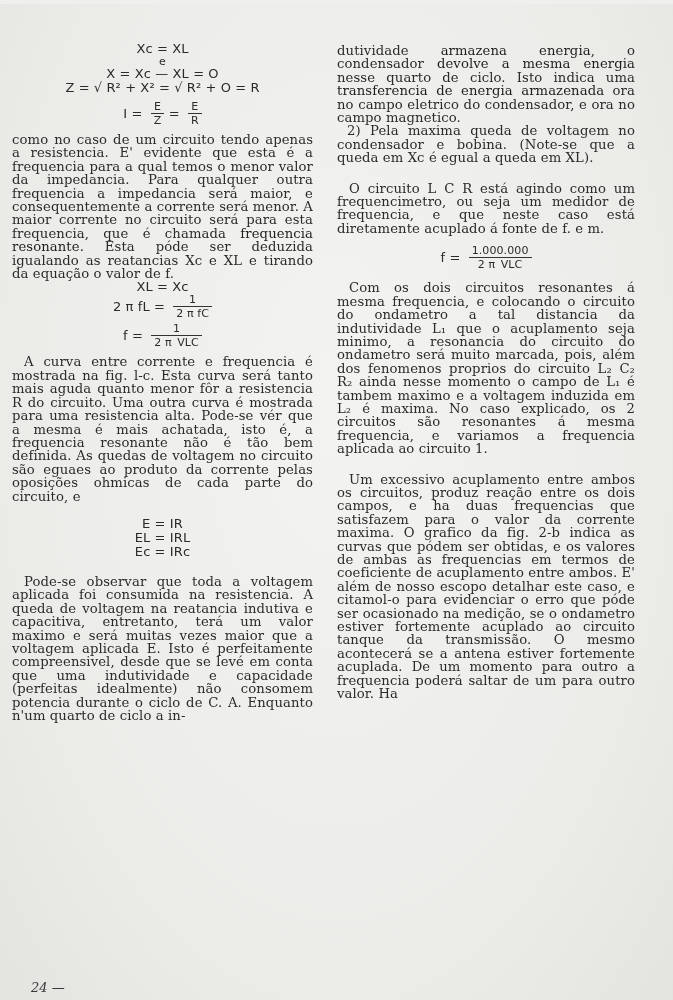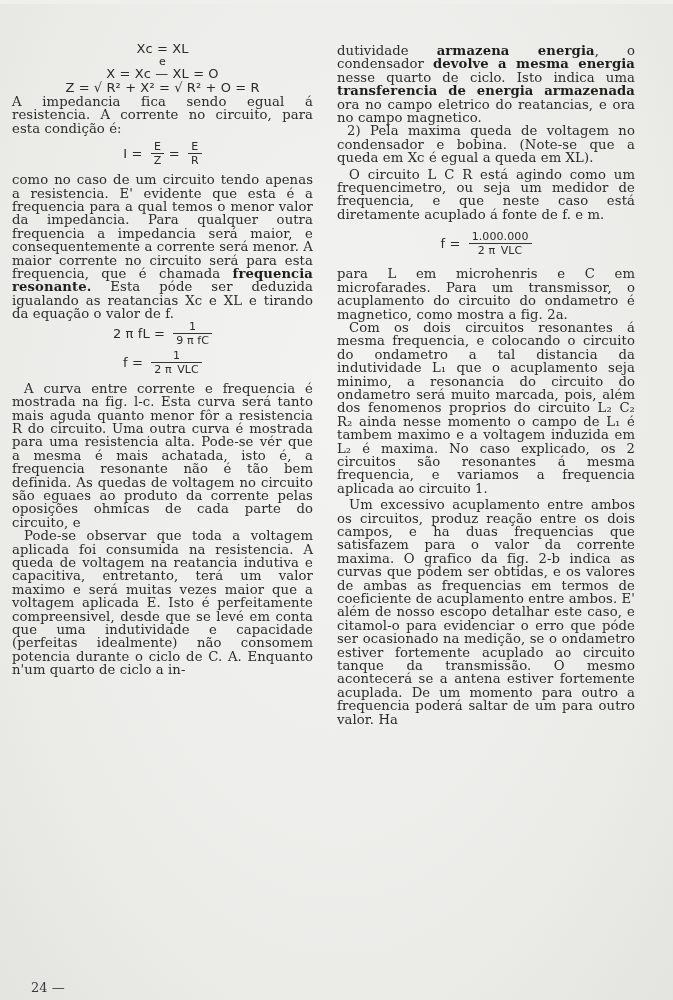--- a/index.html
+++ b/index.html
@@ -17,100 +17,104 @@
   .col {
     position:absolute; top:38px;
     font-size:13.2px; line-height:13.4px;
     text-align:justify;
     letter-spacing:0.1px;
   }
   .left { left:12px; width:301px; }
   .right { left:337px; width:298px; top:40px; }
   p { margin:0; }
   .indent { text-indent:12px; }
-  .gap { margin-top:3px; }
+  .gap { margin-top:17px; }
   .eq {
     text-align:center;
     font-family:"DejaVu Sans", sans-serif;
     font-size:13px; line-height:14px;
     margin:0;
   }
   .eq.small { font-size:11px; line-height:11px; }
-  b { font-family:"DejaVu Serif", serif; font-weight:bold; color:#1e1e1e; }
+  b { font-family:"DejaVu Serif", serif; font-weight:normal; color:#1e1e1e; }
   .frac { display:inline-block; vertical-align:middle; text-align:center; margin-left:4px; }
   .frac .num { display:block; font-size:11px; line-height:12px; border-bottom:1px solid #333; padding:0 3px; }
   .frac .den { display:block; font-size:11px; line-height:13px; padding:0 3px; }
   .sqrt { border-top:1px solid #333; padding-left:2px; }
   .pagenum {
     position:absolute; left:31px; top:976px;
-    font-size:13px; font-family:"DejaVu Serif", serif; color:#3a3a3a;
+    font-size:13px; font-family:"DejaVu Serif", serif; color:#3a3a3a;font-style:italic;
   }
   .list-item { text-indent:10px; }
 </style>
 </head>
 <body>
 
 <div class="page">
 
   <div class="col left">
     <p class="eq">Xc = XL</p>
     <p class="eq small">e</p>
     <p class="eq">X = Xc — XL = O</p>
 
-    <p class="eq gap" style="">Z = √ R² + X² = √ R² + O = R</p>
-    <p>A impedancia fica sendo egual á resistencia. A corrente no circuito, para esta condição é:</p>
+    <p class="eq gap" style="margin-bottom:5px;">Z = √ R² + X² = √ R² + O = R</p>
 
     <p class="eq gap" style="margin:6px 0 6px;">
       <span>I =</span>
       <span class="frac">
         <span class="num">E</span>
         <span class="den">Z</span>
       </span>
       <span>=</span>
       <span class="frac">
         <span class="num">E</span>
         <span class="den">R</span>
       </span>
     </p>
 
     <p><span>como no caso de um circuito tendo apenas a resistencia. E' evidente que esta é a frequencia para a qual temos o menor valor da impedancia. Para qualquer outra frequencia a impedancia será maior, e consequentemente a corrente será menor. A maior corrente no circuito será para esta frequencia, que é chamada </span><b>frequencia resonante.</b><span> Esta póde ser deduzida igualando as reatancias Xc e XL e tirando da equação o valor de f.</span></p>
 
+    <p class="eq gap">XL = Xc</p>
     <p class="eq gap">
       <span>2 π fL =</span>
       <span class="frac">
         <span class="num">1</span>
-        <span class="den">9 π fC</span>
+        <span class="den">2 π fC</span>
       </span>
     </p>
     <p class="eq" style="margin:3px 0 6px;">
       <span>f =</span>
       <span class="frac">
         <span class="num">1</span>
         <span class="den"><span>2 π </span><span class="sqrt">VLC</span></span>
       </span>
     </p>
 
     <p class="indent">A curva entre corrente e frequencia é mostrada na fig. l-c. Esta curva será tanto mais aguda quanto menor fôr a resistencia R do circuito. Uma outra curva é mostrada para uma resistencia alta. Pode-se vér que a mesma é mais achatada, isto é, a frequencia resonante não é tão bem definida. As quedas de voltagem no circuito são eguaes ao produto da corrente pelas oposições ohmicas de cada parte do circuito, e</p>
 
+    <div style="margin:14px 0 16px;">
+      <p class="eq">E = IR</p>
+      <p class="eq">EL = IRL</p>
+      <p class="eq">Ec = IRc</p>
+    </div>
 
     <p class="indent">Pode-se observar que toda a voltagem aplicada foi consumida na resistencia. A queda de voltagem na reatancia indutiva e capacitiva, entretanto, terá um valor maximo e será muitas vezes maior que a voltagem aplicada E. Isto é perfeitamente compreensivel, desde que se levé em conta que uma indutividade e capacidade (perfeitas idealmente) não consomem potencia durante o ciclo de C. A. Enquanto n'um quarto de ciclo a in-</p>
   </div>
 
   <div class="col right">
-    <p><span>dutividade </span><b>armazena energia</b><span>, o condensador </span><b>devolve a mesma energia</b><span> nesse quarto de ciclo. Isto indica uma </span><b>transferencia de energia armazenada</b><span> ora no campo eletrico do reatancias, e ora no campo magnetico.</span></p>
+    <p><span>dutividade </span><b>armazena energia</b><span>, o condensador </span><b>devolve a mesma energia</b><span> nesse quarto de ciclo. Isto indica uma </span><b>transferencia de energia armazenada</b><span> ora no campo eletrico do condensador, e ora no campo magnetico.</span></p>
     <p class="list-item">2) Pela maxima queda de voltagem no condensador e bobina. (Note-se que a queda em Xc é egual a queda em XL).</p>
     <p class="indent gap">O circuito L C R está agindo como um frequencimetro, ou seja um medidor de frequencia, e que neste caso está diretamente acuplado á fonte de f. e m.</p>
 
     <p class="eq" style="margin:10px 0 10px;">
       <span>f =</span>
       <span class="frac">
         <span class="num">1.000.000</span>
         <span class="den"><span>2 π </span><span class="sqrt">VLC</span></span>
       </span>
     </p>
 
-    <p>para L em microhenris e C em microfarades. Para um transmissor, o acuplamento do circuito do ondametro é magnetico, como mostra a fig. 2a.</p>
     <p class="indent">Com os dois circuitos resonantes á mesma frequencia, e colocando o circuito do ondametro a tal distancia da indutividade L₁ que o acuplamento seja minimo, a resonancia do circuito do ondametro será muito marcada, pois, além dos fenomenos proprios do circuito L₂ C₂ R₂ ainda nesse momento o campo de L₁ é tambem maximo e a voltagem induzida em L₂ é maxima. No caso explicado, os 2 circuitos são resonantes á mesma frequencia, e variamos a frequencia aplicada ao circuito 1.</p>
     <p class="indent gap">Um excessivo acuplamento entre ambos os circuitos, produz reação entre os dois campos, e ha duas frequencias que satisfazem para o valor da corrente maxima. O grafico da fig. 2-b indica as curvas que pódem ser obtidas, e os valores de ambas as frequencias em termos de coeficiente de acuplamento entre ambos. E' além de nosso escopo detalhar este caso, e citamol-o para evidenciar o erro que póde ser ocasionado na medição, se o ondametro estiver fortemente acuplado ao circuito tanque da transmissão. O mesmo acontecerá se a antena estiver fortemente acuplada. De um momento para outro a frequencia poderá saltar de um para outro valor. Ha</p>
   </div>
 
   <div class="pagenum">24 —</div>
 </div>
 
 </body></html>

